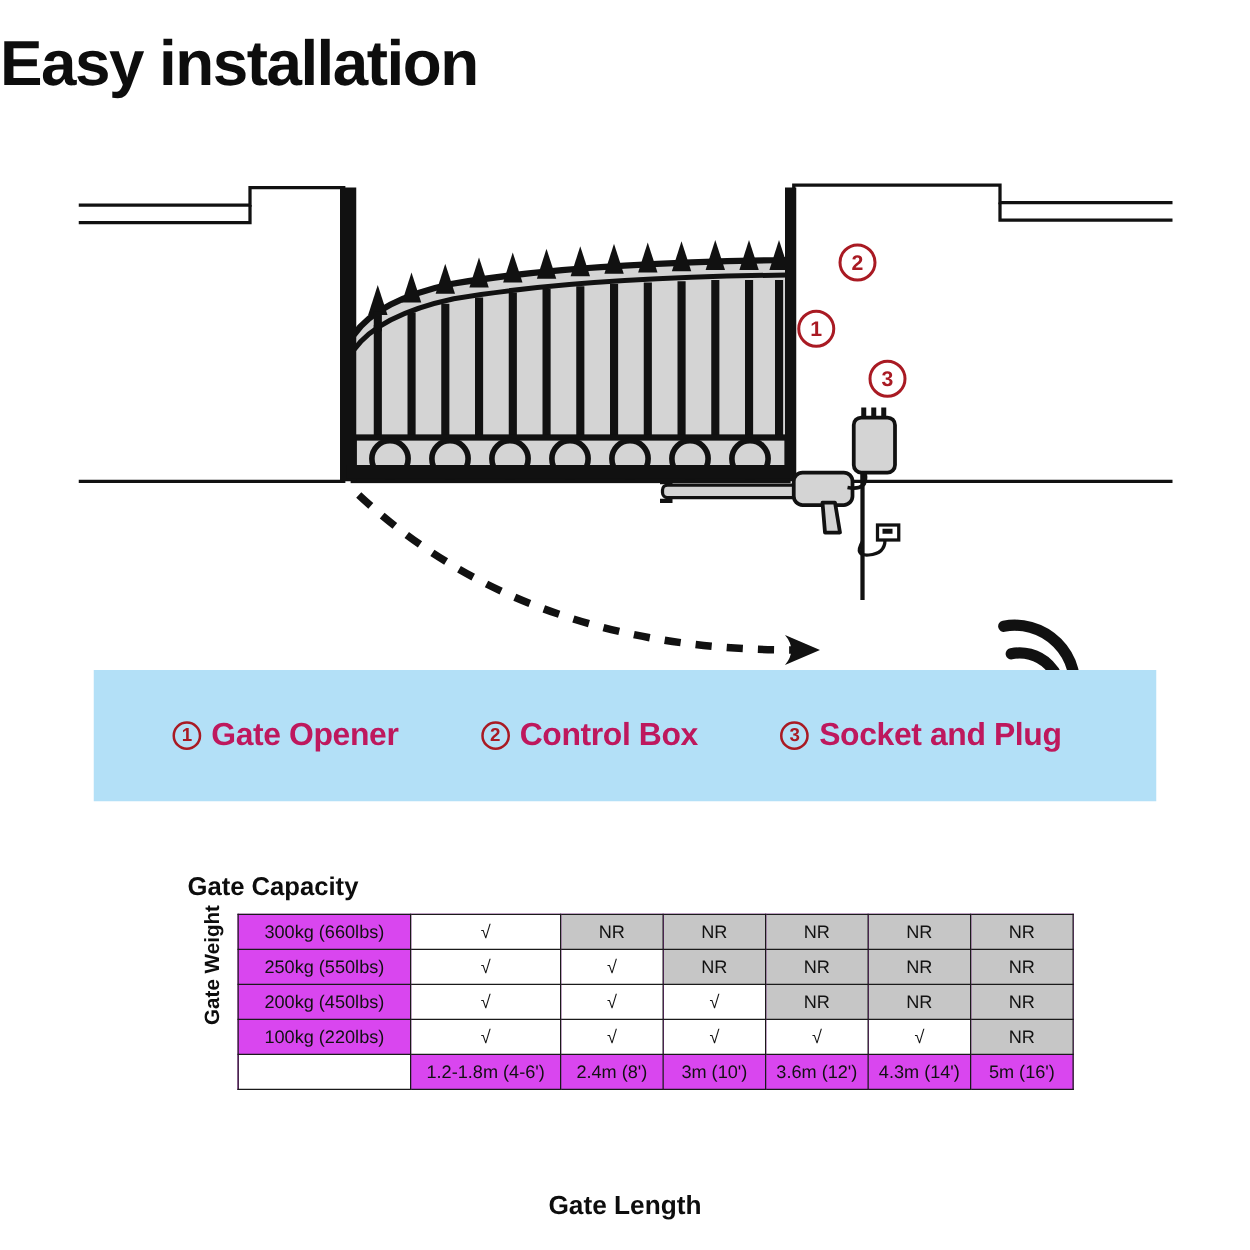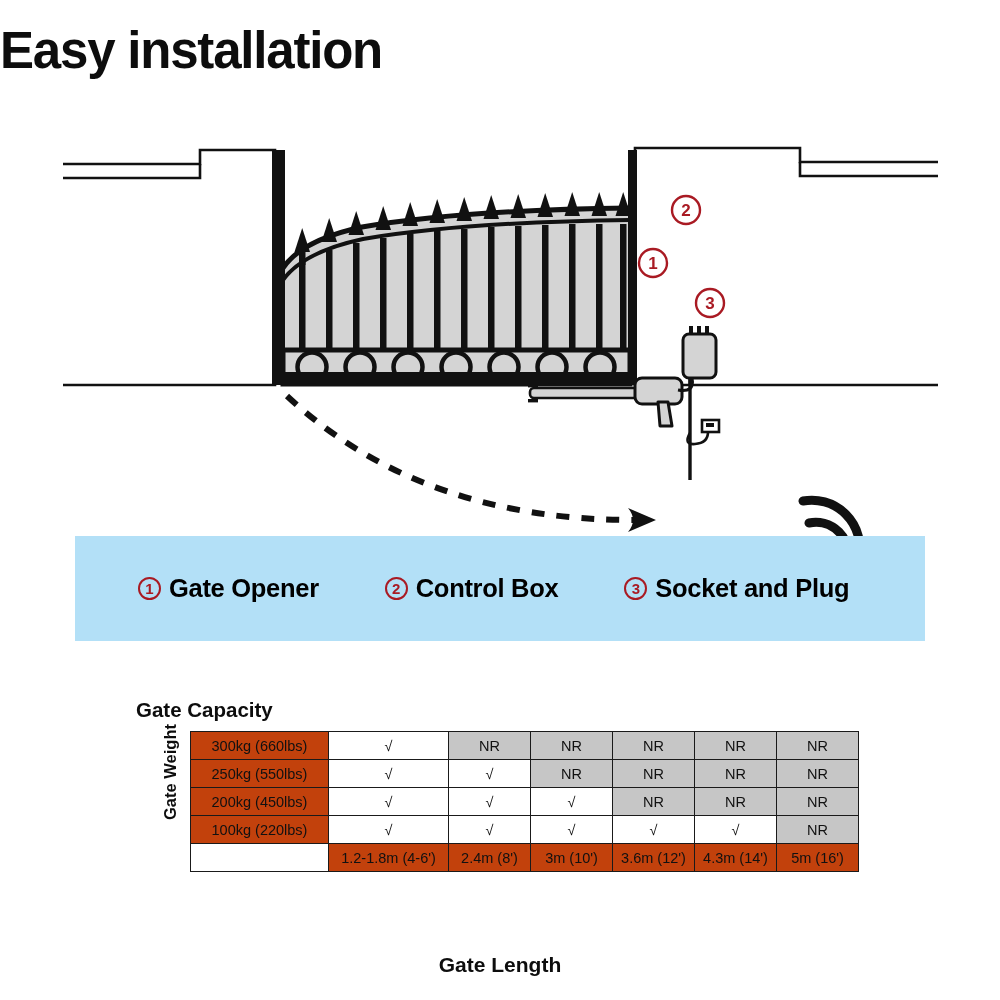--- a/index.html
+++ b/index.html
@@ -77,28 +77,28 @@
     display: flex;
     align-items: center;
     justify-content: center;
     margin-right: 8px;
     box-sizing: border-box;
     line-height: 1;
   }
   .legend-label {
     font-size: 25.5px;
     font-weight: 600;
-    color: #000000;
+    color: #be185d;
     letter-spacing: -0.3px;
   }
 
   
   #capacity-title {
     position: absolute;
-    left: 136px;
+    left: 150px;
     top: 698px;
     font-size: 20.5px;
     font-weight: 700;
     color: #0d0d0d;
   }
 
   #gate-weight-axis {
     position: absolute;
     left: 98px;
     top: 760px;
@@ -127,21 +127,21 @@
   #capacity-table-wrap {
     position: absolute;
     left: 190px;
     top: 731px;
     width: 668px;
   }
   table.capacity {
     border-collapse: collapse;
     width: 668px;
     table-layout: fixed;
-    background: #c2410c;
+    background: #d946ef;
   }
   table.capacity td {
     border: 1.6px solid #1a1a1a;
     height: 27px;
     text-align: center;
     vertical-align: middle;
     font-size: 14.5px;
     color: #111111;
     padding: 0;
     overflow: hidden;

